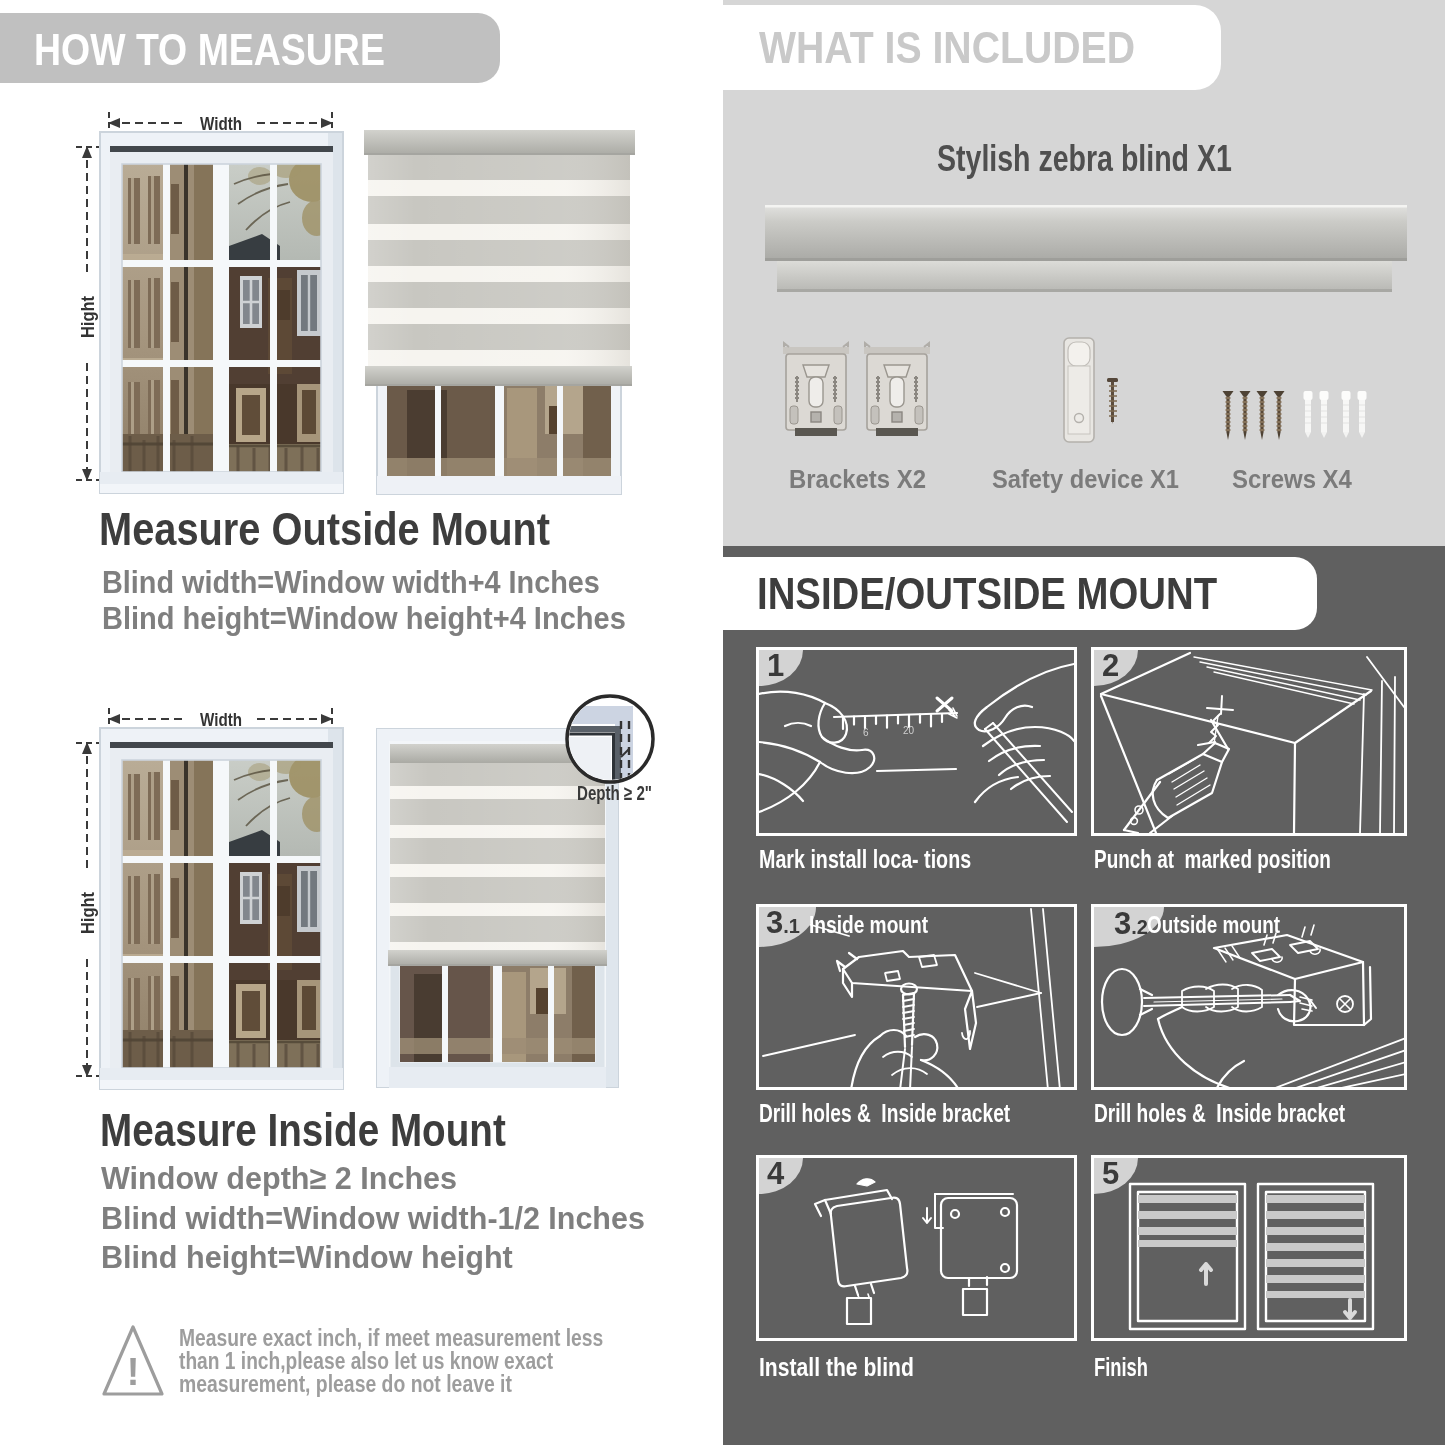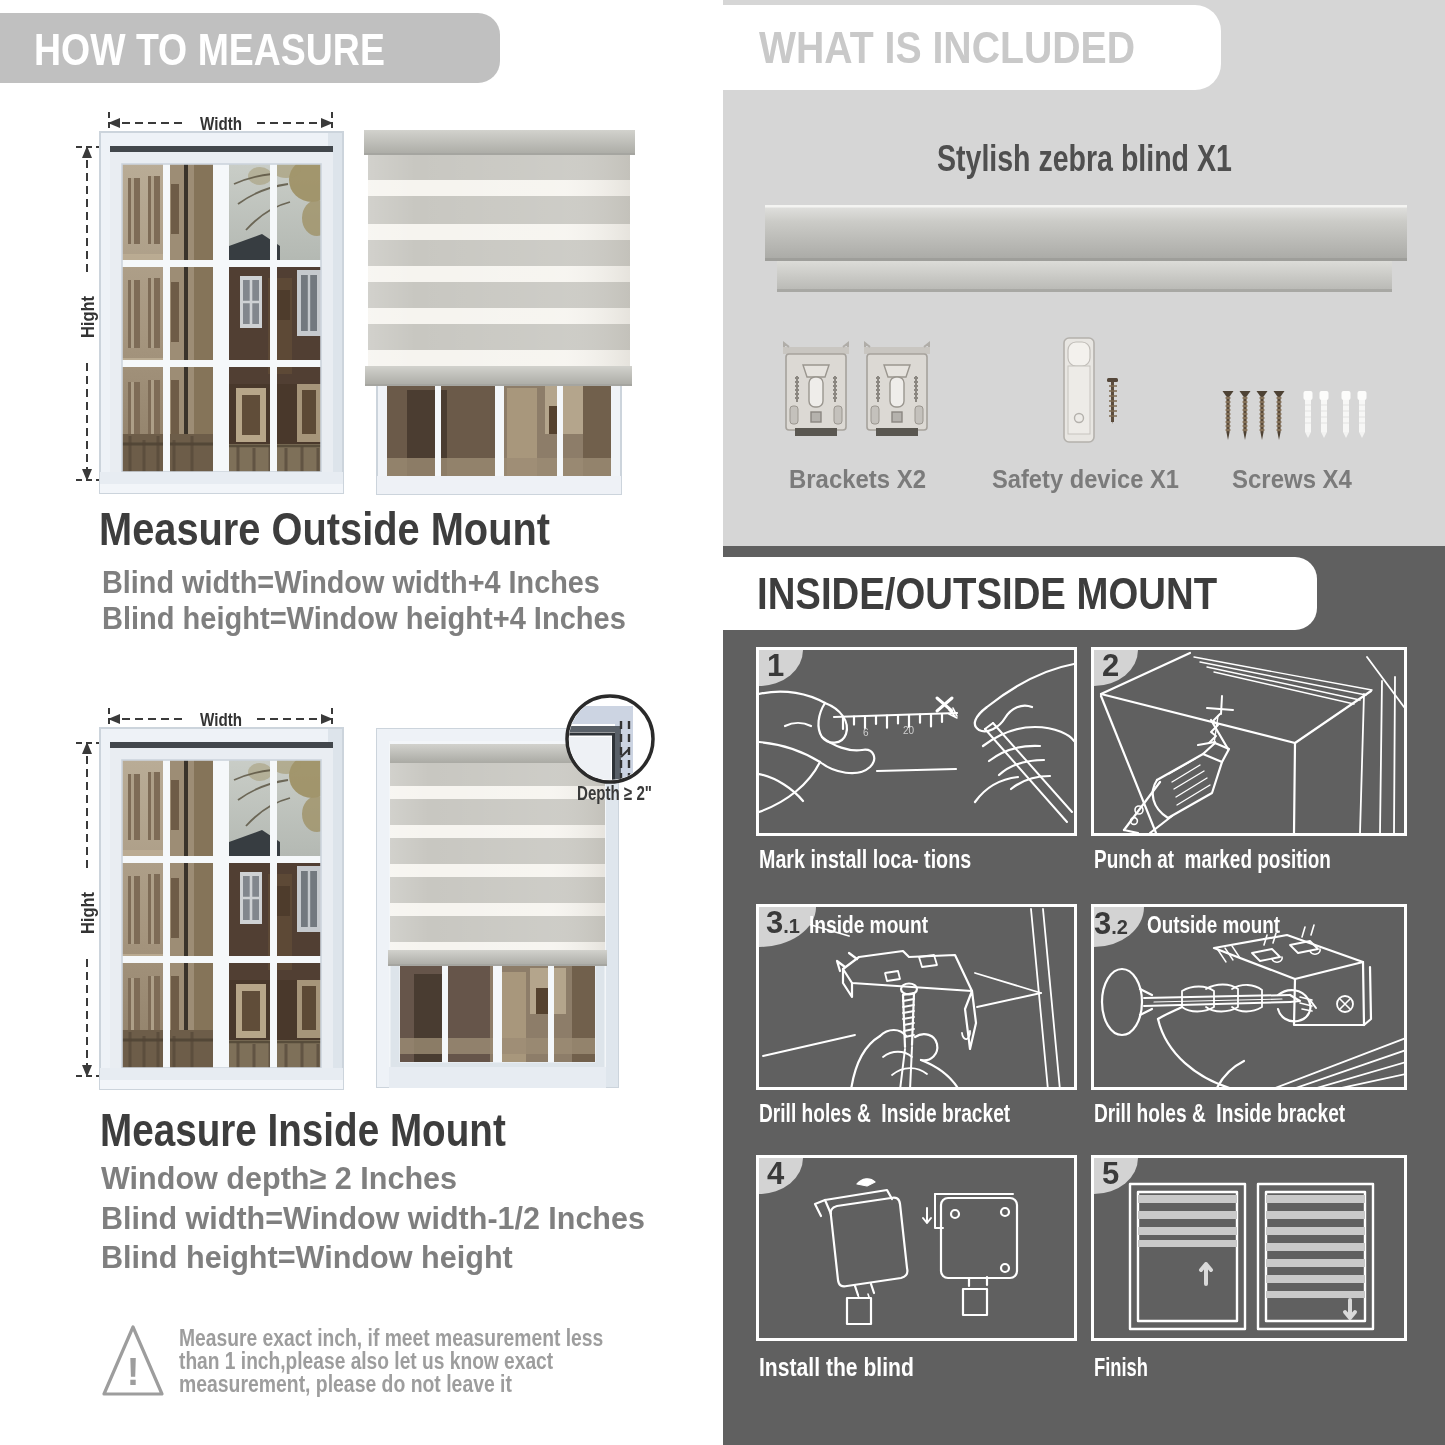--- a/index.html
+++ b/index.html
@@ -150,21 +150,21 @@
     </svg>
   <div class="badge" style="width:50px;height:40px;font-size:31px;line-height:32px;padding-left:7px;">3<span style="font-size:20px;">.1</span></div>
 </div>
 <div class="t" style="left:809px;top:914px;font-size:23px;color:#ffffff;transform:scaleX(0.832);">Inside mount</div>
 <div class="t" style="left:759px;top:1101px;font-size:25px;color:#ffffff;transform:scaleX(0.766);">Drill holes &amp;&nbsp; Inside bracket</div>
 
 <div class="ibox" style="left:1091px;top:904px;width:316px;height:186px;">
   <svg width="310" height="180" viewBox="0 0 310 180">
       <use href="#art32"></use>
     </svg>
-  <div class="badge" style="width:50px;height:40px;font-size:31px;line-height:34px;padding-left:0;">3<span style="font-size:20px;">.2</span></div>
+  <div class="badge" style="width:50px;height:40px;font-size:31px;line-height:34px;padding-left:20px;">3<span style="font-size:20px;">.2</span></div>
 </div>
 <div class="t" style="left:1147px;top:914px;font-size:23px;color:#ffffff;transform:scaleX(0.82);">Outside mount</div>
 <div class="t" style="left:1094px;top:1101px;font-size:25px;color:#ffffff;transform:scaleX(0.766);">Drill holes &amp;&nbsp; Inside bracket</div>
 
 <div class="ibox" style="left:756px;top:1155px;width:321px;height:186px;">
   <svg width="315" height="180" viewBox="0 0 315 180">
       <use href="#art4"></use>
     </svg>
   <div class="badge" style="width:36px;height:36px;font-size:31px;line-height:31px;padding-left:8px;">4</div>
 </div>

